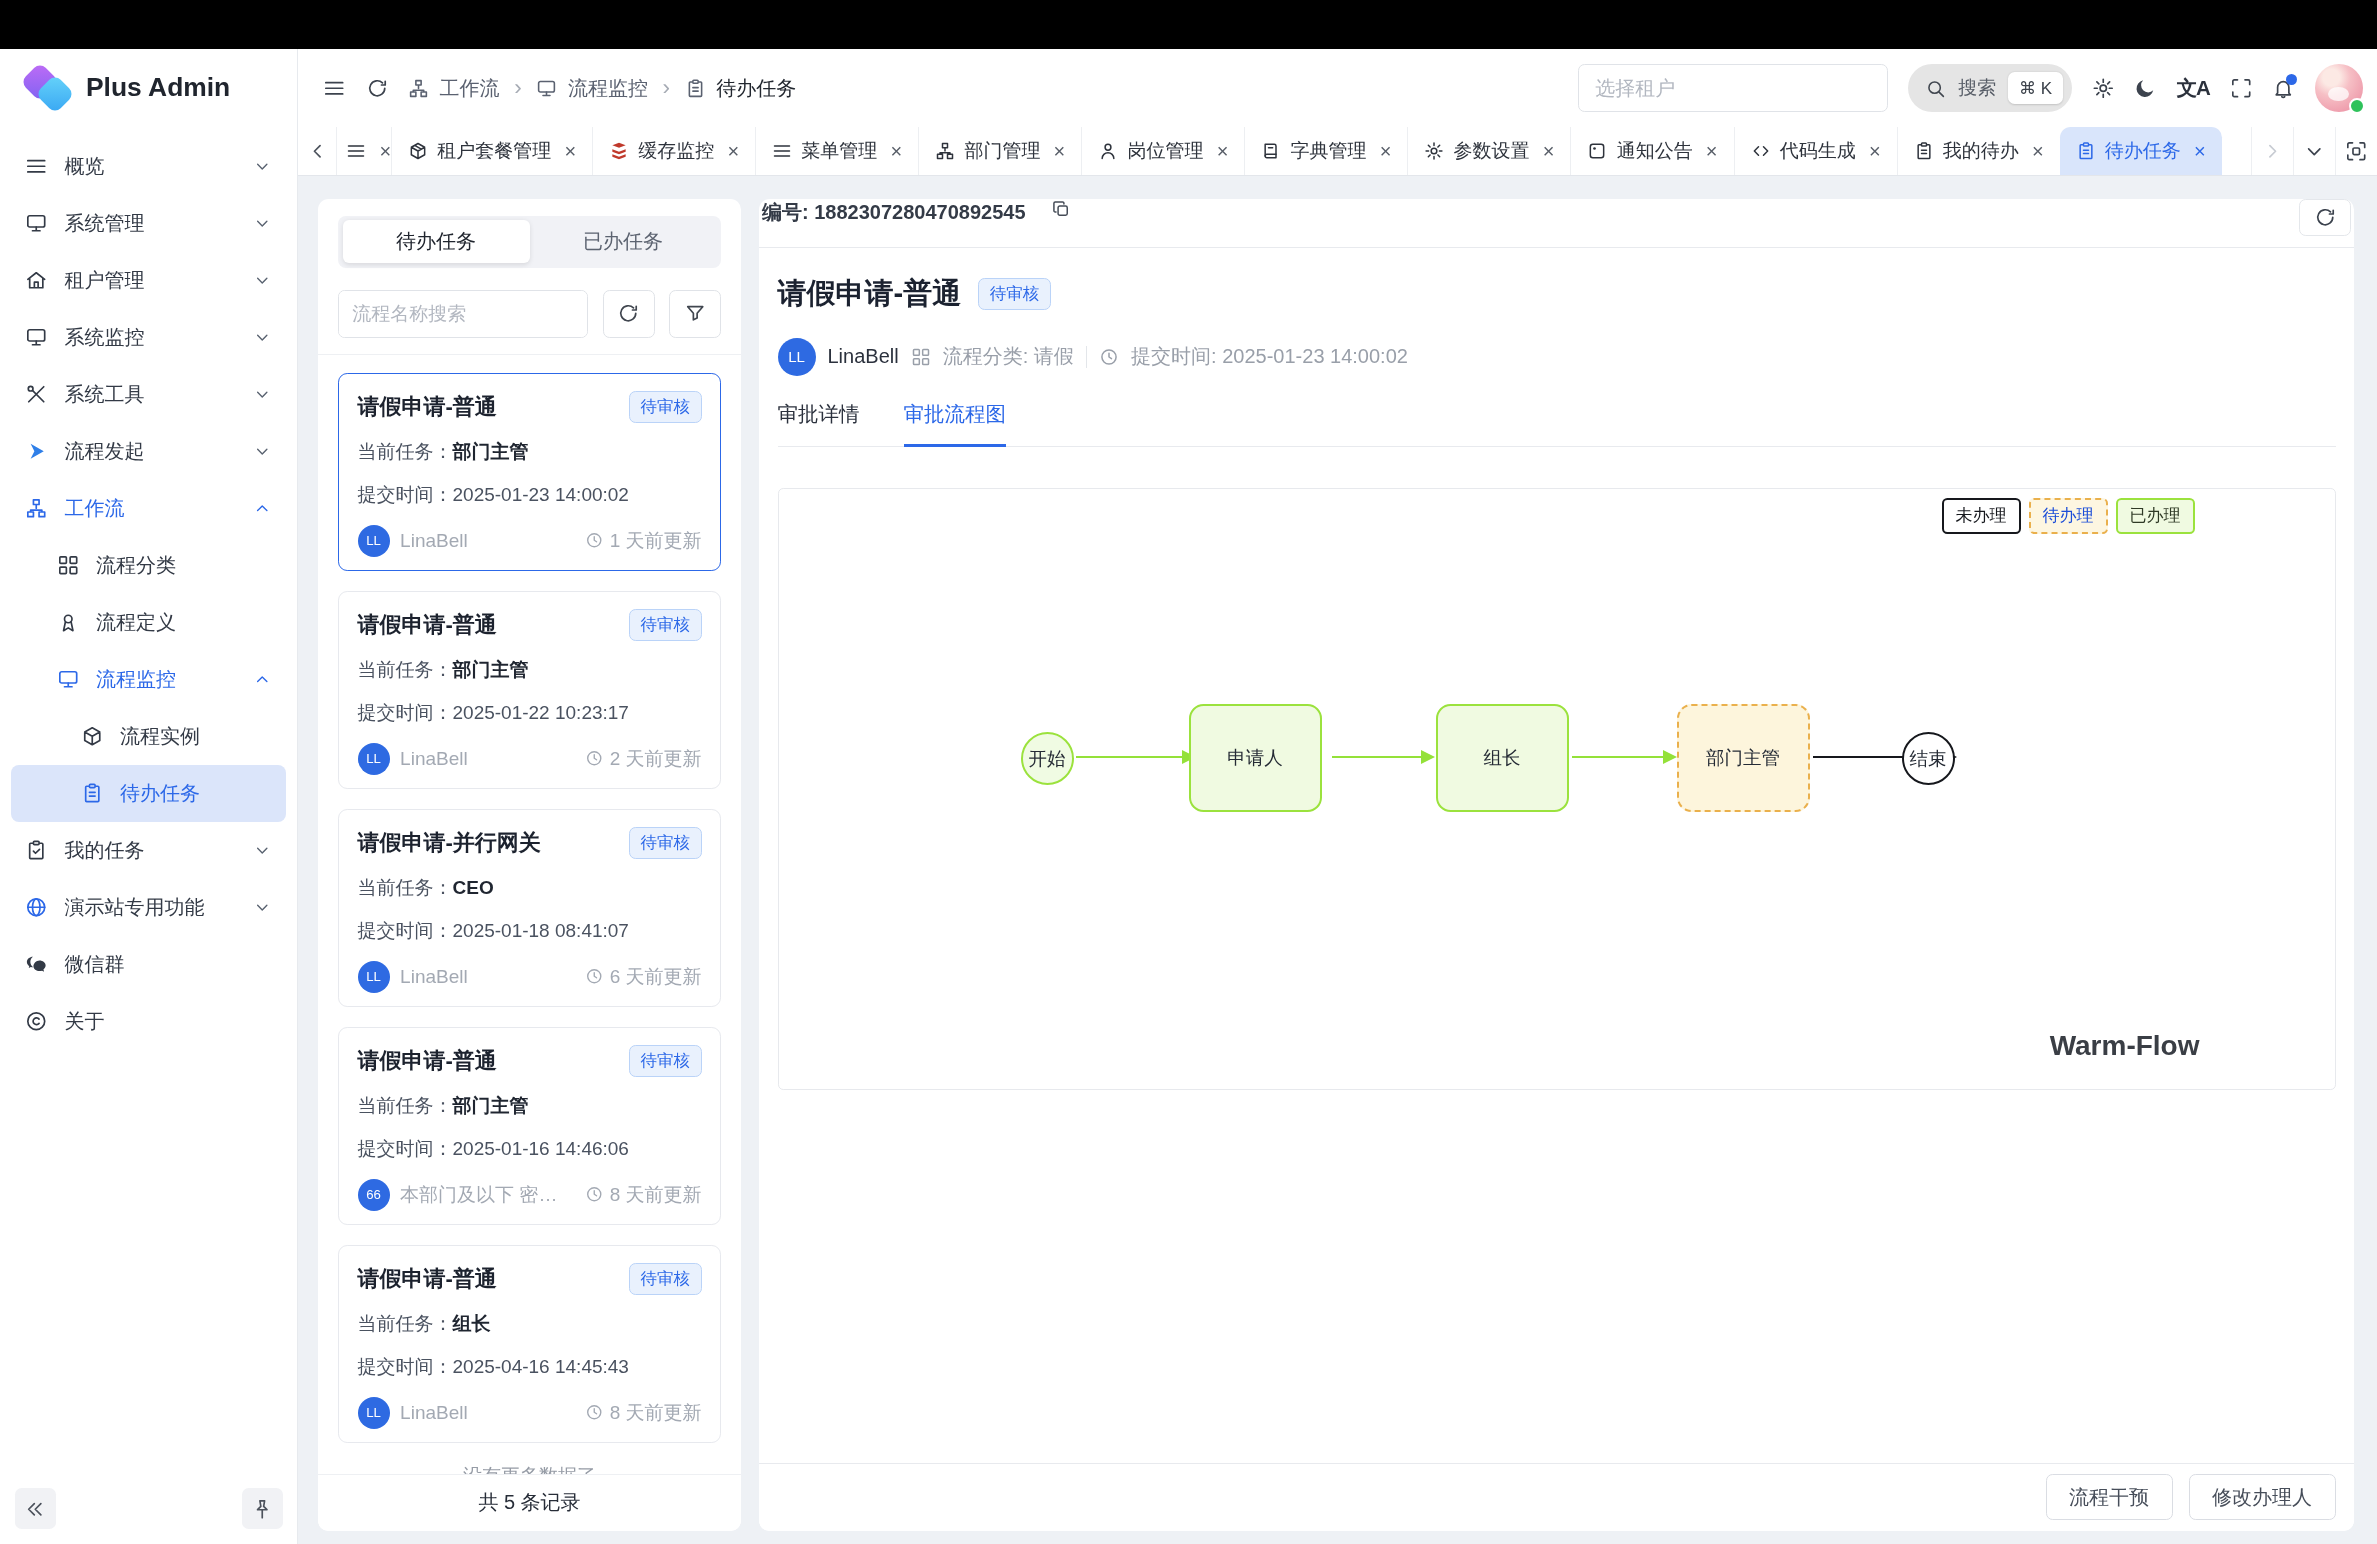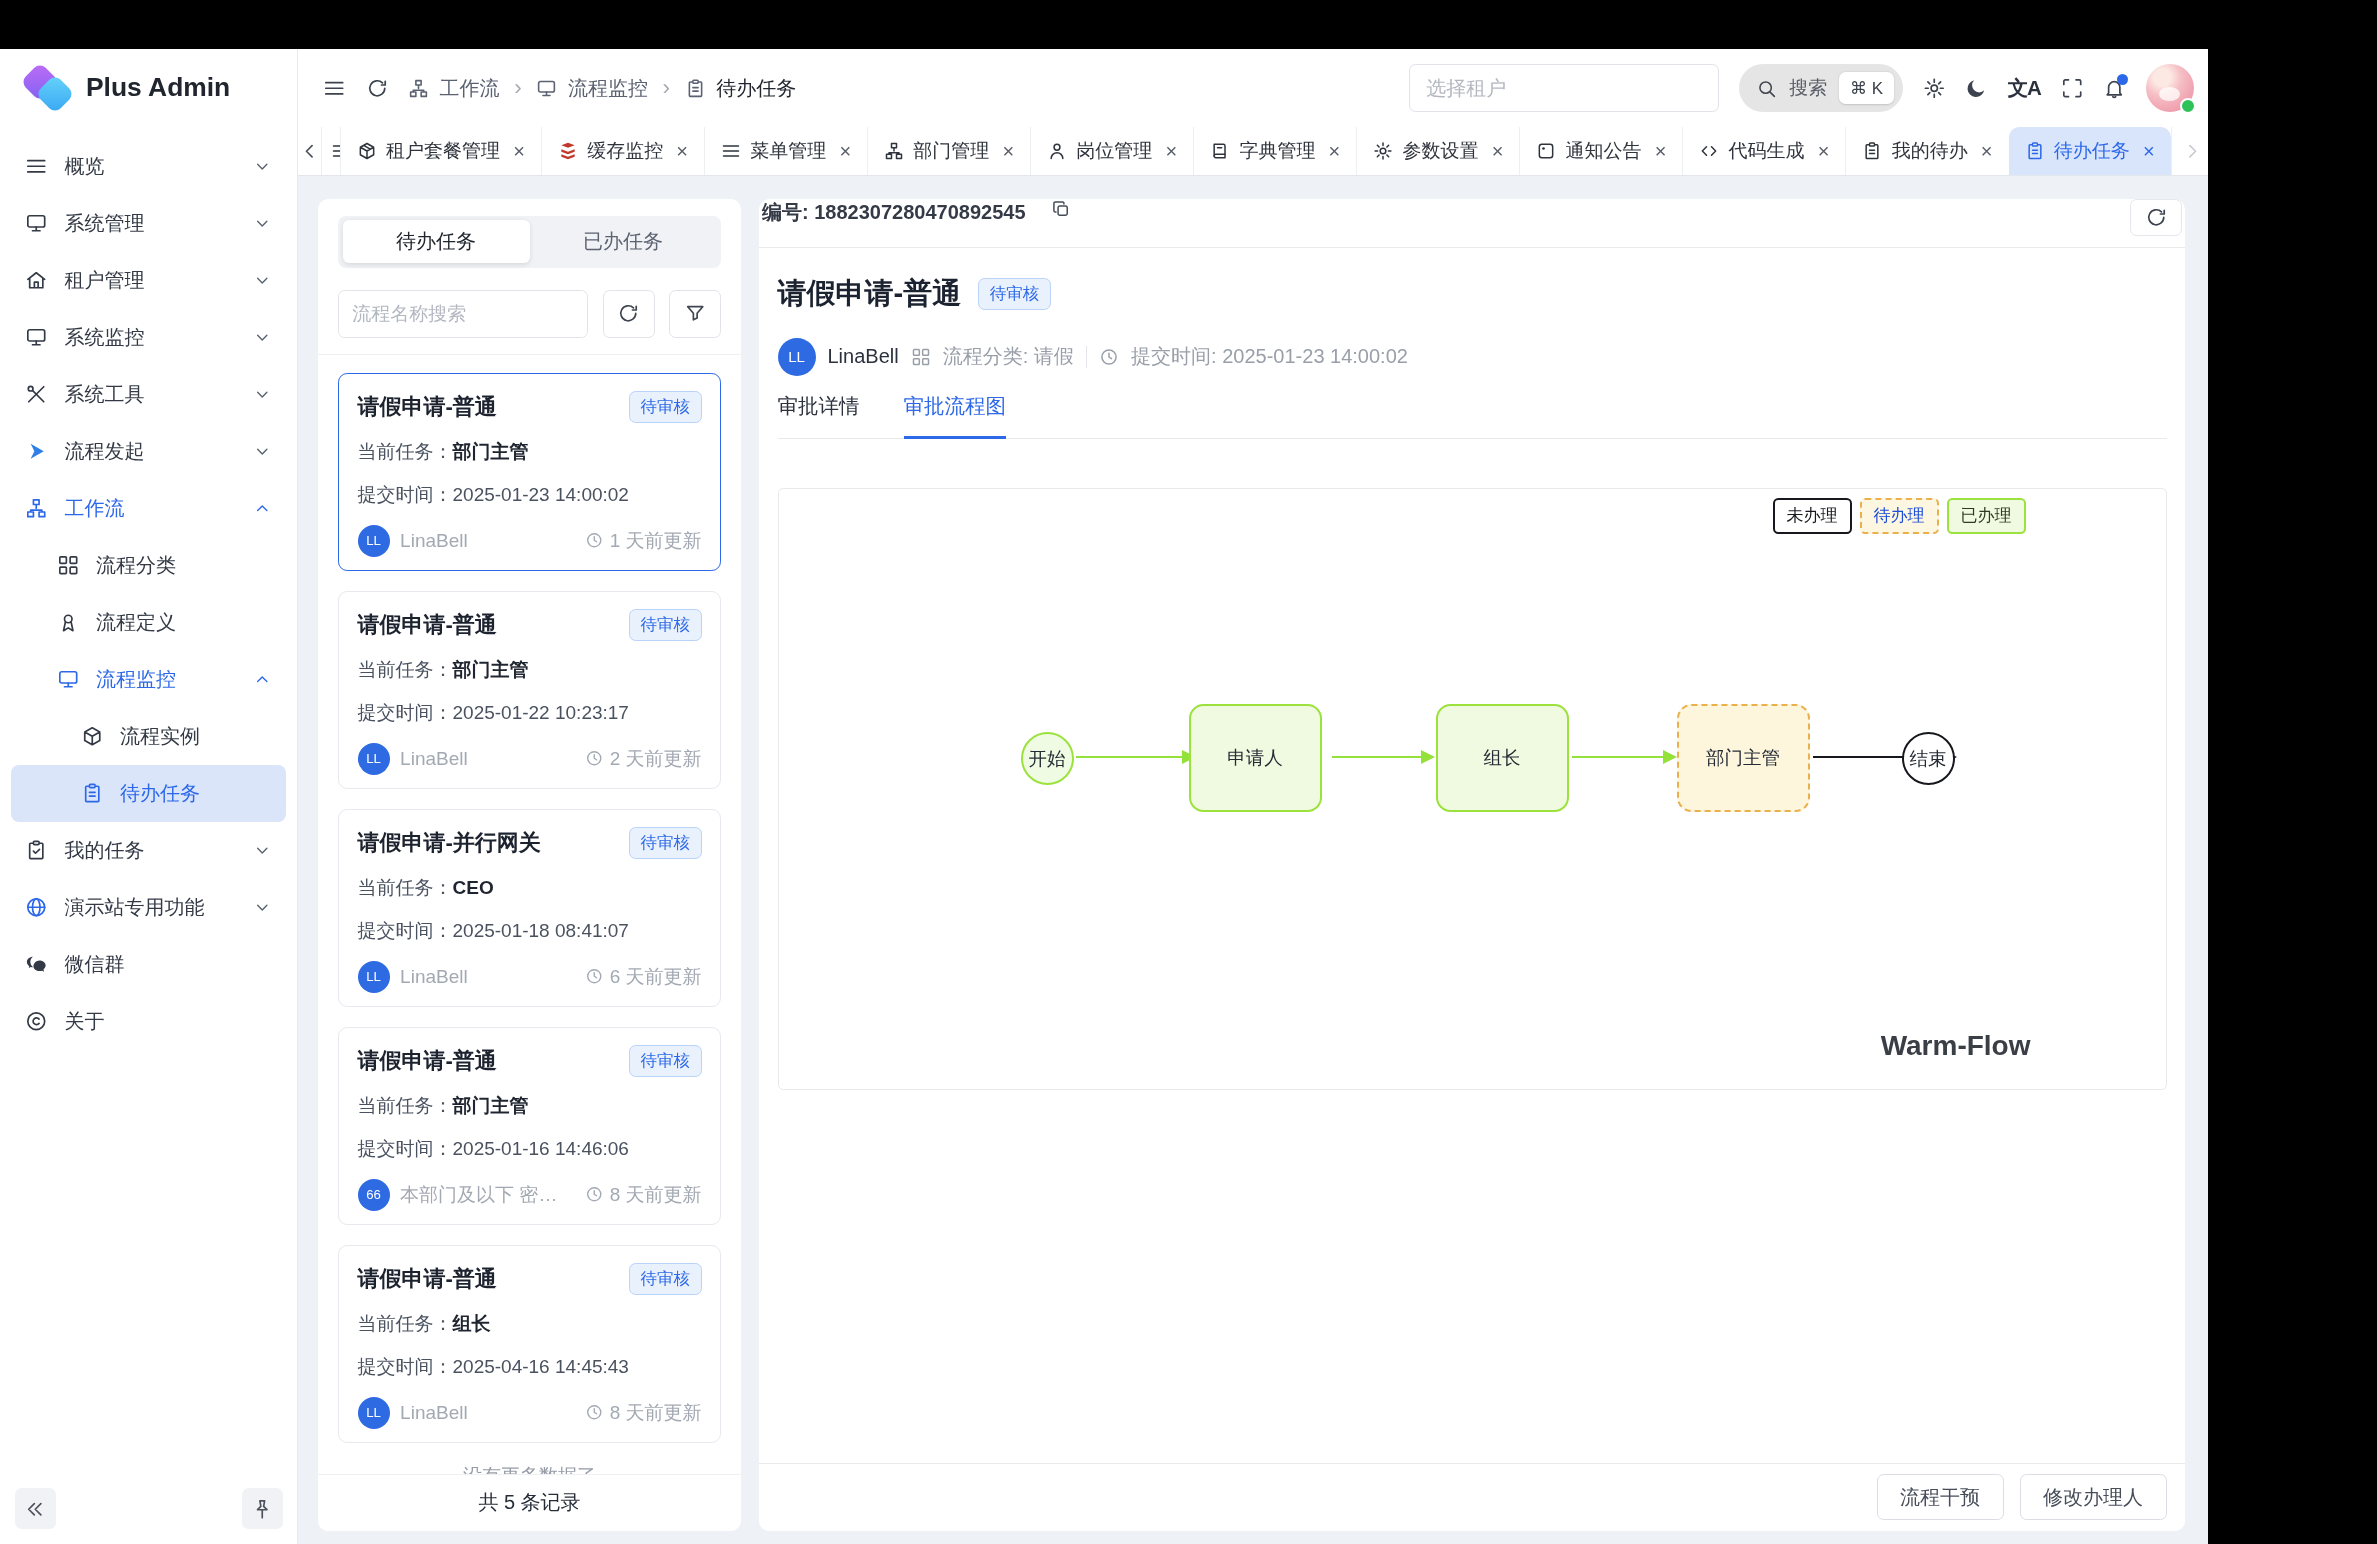--- a/index.html
+++ b/index.html
@@ -1,17 +1,17 @@
 <!DOCTYPE html>
 <html style="font-size:10.6px"><head>
 <meta charset="utf-8">
 <style>
   *{box-sizing:border-box;margin:0;padding:0}
   html,body{background:#000}
-  .app{position:relative;width:2208px;height:1544px;background:#eef1f5;overflow:hidden;
+  .app{position:relative;width:2377px;height:1544px;background:#eef1f5;overflow:hidden;
        font-family:"Liberation Sans","DejaVu Sans",sans-serif;color:#2b313d}
   svg.ic{width:22.5px;height:22.5px;flex:none;stroke:currentColor;fill:none;stroke-width:1.8;stroke-linecap:round;stroke-linejoin:round}
   .topblack{position:absolute;left:0;top:0;right:0;height:49px;background:#000}
 
   
   .sidebar{position:absolute;left:0;top:49px;bottom:0;width:298px;background:#fff;border-right:0.7px solid #e7eaee;display:flex;flex-direction:column}
   .logo-row{height:77px;display:flex;align-items:center;gap:17px;padding:0 25px;flex:none}
   .logo-mark{position:relative;width:44px;height:41px;flex:none}
   .lm-a,.lm-b{position:absolute;width:28px;height:28px;border-radius:8px}
   .lm-a{left:1.3px;top:1.3px;background:linear-gradient(135deg,#c06cf6,#7f63f2);transform:rotate(45deg)}
@@ -103,21 +103,21 @@
   .copy-btn svg.ic{width:20px;height:20px}
   .d-refresh{margin-left:auto;width:52px;height:37px;border:1.3px solid #e4e7eb;border-radius:6.6px;display:flex;align-items:center;justify-content:center;color:#3c434e}
   .d-body{padding:26.4px 18.5px 0}
   .d-title-row{display:flex;align-items:center;gap:17px}
   .d-title{font-size:29px;font-weight:bold;color:#1b2230}
   .d-meta{display:flex;align-items:center;gap:12px;margin-top:24px;font-size:20px;color:#999fa9}
   .d-avatar{width:38px;height:38px;border-radius:50%;background:#2e6ae2;color:#fff;font-size:15px;display:flex;align-items:center;justify-content:center;flex:none}
   .d-name{color:#2b313d}
   .d-meta svg.ic{width:20px;height:20px}
   .meta-divider{width:1.3px;height:22.5px;background:#e3e6ea}
-  .d-tabs{display:flex;gap:44px;margin-top:16px;border-bottom:0.7px solid #e8eaee}
+  .d-tabs{display:flex;gap:44px;margin-top:24px;border-bottom:0.7px solid #e8eaee}
   .d-tab{font-size:20.5px;color:#2b313d;padding-bottom:16px}
   .d-tab.on{color:#2c68e8;border-bottom:3.3px solid #2c68e8;margin-bottom:-1.3px}
   .canvas{position:absolute;left:18.5px;right:18.5px;top:289px;height:602px;border:0.7px solid #e7e9ed;border-radius:5.3px;background:#fff}
   .legend{position:absolute;top:9.2px;right:140px;display:flex;gap:8px}
   .lg{font-size:17px;padding:4.6px 12px;border-radius:5.3px;white-space:nowrap}
   .lg-todo{background:#fff;border:2px solid #16181d;color:#16181d}
   .lg-pending{background:#fdf6e1;border:2px dashed #eab04c;color:#1d4ed8}
   .lg-done{background:#f0fae1;border:2px solid #9be23d;color:#2f3a26}
   .node{position:absolute;display:flex;align-items:center;justify-content:center;font-size:18.5px;color:#252b35}
   .n-start{left:242px;top:243px;width:53px;height:53px;border-radius:50%;background:#f0fbe3;border:2px solid #9be23d}

